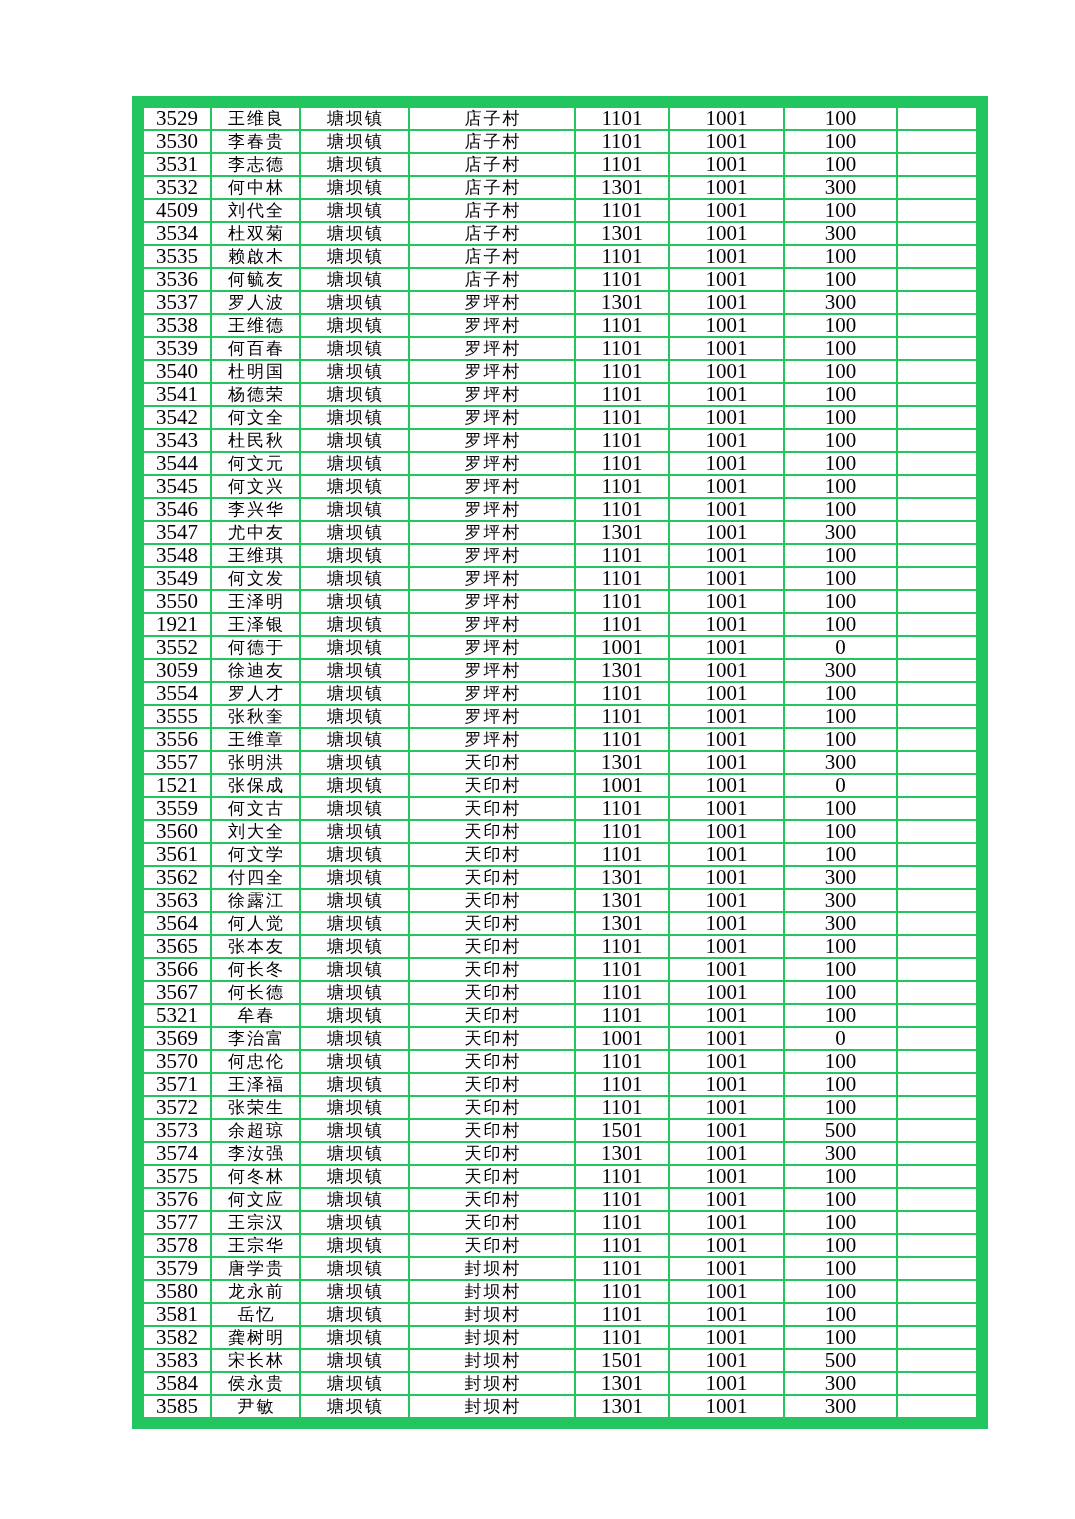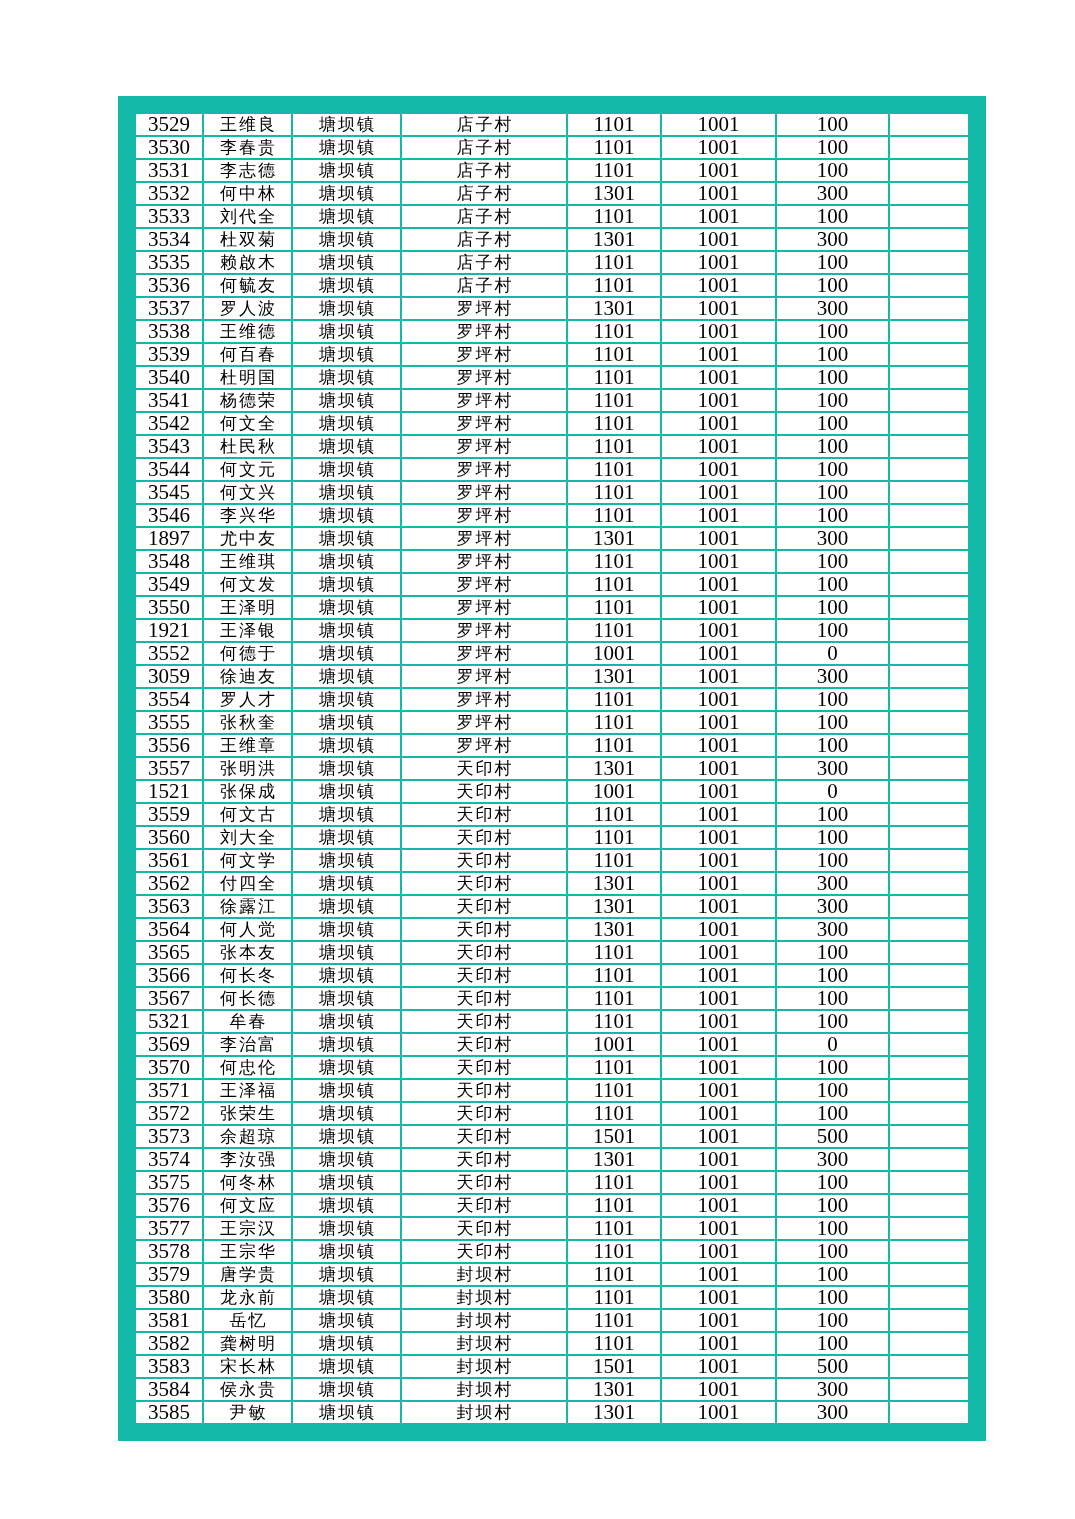--- a/index.html
+++ b/index.html
@@ -10,28 +10,28 @@
   .page {
     position: relative;
     width: 1075px;
     height: 1519px;
     background: #ffffff;
     overflow: hidden;
   }
   
   .data-table {
     position: absolute;
-    left: 118px;
+    left: 132px;
     top: 96px;
     display: grid;
     grid-template-columns: 66px 87px 107px 164px 92px 113px 111px 78px;
     grid-auto-rows: 21px;
     gap: 2px;
-    background: #14b8a6;
-    padding: 18px;
+    background: #22c55e;
+    padding: 12px;
   }
   .row { display: contents; }
   .cell {
     background: #ffffff;
     color: #000000;
     display: flex;
     align-items: center;
     justify-content: center;
     overflow: hidden;
     white-space: nowrap;
@@ -51,35 +51,35 @@
 </style>
 </head>
 <body>
 
 <div class="page">
   <div class="data-table">
       <div class="row"><div class="cell c-num">3529</div><div class="cell c-zh">王维良</div><div class="cell c-zh">塘坝镇</div><div class="cell c-zh">店子村</div><div class="cell c-num">1101</div><div class="cell c-num">1001</div><div class="cell c-num">100</div><div class="cell c-num"></div></div>
       <div class="row"><div class="cell c-num">3530</div><div class="cell c-zh">李春贵</div><div class="cell c-zh">塘坝镇</div><div class="cell c-zh">店子村</div><div class="cell c-num">1101</div><div class="cell c-num">1001</div><div class="cell c-num">100</div><div class="cell c-num"></div></div>
       <div class="row"><div class="cell c-num">3531</div><div class="cell c-zh">李志德</div><div class="cell c-zh">塘坝镇</div><div class="cell c-zh">店子村</div><div class="cell c-num">1101</div><div class="cell c-num">1001</div><div class="cell c-num">100</div><div class="cell c-num"></div></div>
       <div class="row"><div class="cell c-num">3532</div><div class="cell c-zh">何中林</div><div class="cell c-zh">塘坝镇</div><div class="cell c-zh">店子村</div><div class="cell c-num">1301</div><div class="cell c-num">1001</div><div class="cell c-num">300</div><div class="cell c-num"></div></div>
-      <div class="row"><div class="cell c-num">3533</div><div class="cell c-zh">刘代全</div><div class="cell c-zh">塘坝镇</div><div class="cell c-zh">店子村</div><div class="cell c-num">1101</div><div class="cell c-num">1001</div><div class="cell c-num">100</div><div class="cell c-num"></div></div>
+      <div class="row"><div class="cell c-num">4509</div><div class="cell c-zh">刘代全</div><div class="cell c-zh">塘坝镇</div><div class="cell c-zh">店子村</div><div class="cell c-num">1101</div><div class="cell c-num">1001</div><div class="cell c-num">100</div><div class="cell c-num"></div></div>
       <div class="row"><div class="cell c-num">3534</div><div class="cell c-zh">杜双菊</div><div class="cell c-zh">塘坝镇</div><div class="cell c-zh">店子村</div><div class="cell c-num">1301</div><div class="cell c-num">1001</div><div class="cell c-num">300</div><div class="cell c-num"></div></div>
       <div class="row"><div class="cell c-num">3535</div><div class="cell c-zh">赖啟木</div><div class="cell c-zh">塘坝镇</div><div class="cell c-zh">店子村</div><div class="cell c-num">1101</div><div class="cell c-num">1001</div><div class="cell c-num">100</div><div class="cell c-num"></div></div>
       <div class="row"><div class="cell c-num">3536</div><div class="cell c-zh">何毓友</div><div class="cell c-zh">塘坝镇</div><div class="cell c-zh">店子村</div><div class="cell c-num">1101</div><div class="cell c-num">1001</div><div class="cell c-num">100</div><div class="cell c-num"></div></div>
       <div class="row"><div class="cell c-num">3537</div><div class="cell c-zh">罗人波</div><div class="cell c-zh">塘坝镇</div><div class="cell c-zh">罗坪村</div><div class="cell c-num">1301</div><div class="cell c-num">1001</div><div class="cell c-num">300</div><div class="cell c-num"></div></div>
       <div class="row"><div class="cell c-num">3538</div><div class="cell c-zh">王维德</div><div class="cell c-zh">塘坝镇</div><div class="cell c-zh">罗坪村</div><div class="cell c-num">1101</div><div class="cell c-num">1001</div><div class="cell c-num">100</div><div class="cell c-num"></div></div>
       <div class="row"><div class="cell c-num">3539</div><div class="cell c-zh">何百春</div><div class="cell c-zh">塘坝镇</div><div class="cell c-zh">罗坪村</div><div class="cell c-num">1101</div><div class="cell c-num">1001</div><div class="cell c-num">100</div><div class="cell c-num"></div></div>
       <div class="row"><div class="cell c-num">3540</div><div class="cell c-zh">杜明国</div><div class="cell c-zh">塘坝镇</div><div class="cell c-zh">罗坪村</div><div class="cell c-num">1101</div><div class="cell c-num">1001</div><div class="cell c-num">100</div><div class="cell c-num"></div></div>
       <div class="row"><div class="cell c-num">3541</div><div class="cell c-zh">杨德荣</div><div class="cell c-zh">塘坝镇</div><div class="cell c-zh">罗坪村</div><div class="cell c-num">1101</div><div class="cell c-num">1001</div><div class="cell c-num">100</div><div class="cell c-num"></div></div>
       <div class="row"><div class="cell c-num">3542</div><div class="cell c-zh">何文全</div><div class="cell c-zh">塘坝镇</div><div class="cell c-zh">罗坪村</div><div class="cell c-num">1101</div><div class="cell c-num">1001</div><div class="cell c-num">100</div><div class="cell c-num"></div></div>
       <div class="row"><div class="cell c-num">3543</div><div class="cell c-zh">杜民秋</div><div class="cell c-zh">塘坝镇</div><div class="cell c-zh">罗坪村</div><div class="cell c-num">1101</div><div class="cell c-num">1001</div><div class="cell c-num">100</div><div class="cell c-num"></div></div>
       <div class="row"><div class="cell c-num">3544</div><div class="cell c-zh">何文元</div><div class="cell c-zh">塘坝镇</div><div class="cell c-zh">罗坪村</div><div class="cell c-num">1101</div><div class="cell c-num">1001</div><div class="cell c-num">100</div><div class="cell c-num"></div></div>
       <div class="row"><div class="cell c-num">3545</div><div class="cell c-zh">何文兴</div><div class="cell c-zh">塘坝镇</div><div class="cell c-zh">罗坪村</div><div class="cell c-num">1101</div><div class="cell c-num">1001</div><div class="cell c-num">100</div><div class="cell c-num"></div></div>
       <div class="row"><div class="cell c-num">3546</div><div class="cell c-zh">李兴华</div><div class="cell c-zh">塘坝镇</div><div class="cell c-zh">罗坪村</div><div class="cell c-num">1101</div><div class="cell c-num">1001</div><div class="cell c-num">100</div><div class="cell c-num"></div></div>
-      <div class="row"><div class="cell c-num">1897</div><div class="cell c-zh">尤中友</div><div class="cell c-zh">塘坝镇</div><div class="cell c-zh">罗坪村</div><div class="cell c-num">1301</div><div class="cell c-num">1001</div><div class="cell c-num">300</div><div class="cell c-num"></div></div>
+      <div class="row"><div class="cell c-num">3547</div><div class="cell c-zh">尤中友</div><div class="cell c-zh">塘坝镇</div><div class="cell c-zh">罗坪村</div><div class="cell c-num">1301</div><div class="cell c-num">1001</div><div class="cell c-num">300</div><div class="cell c-num"></div></div>
       <div class="row"><div class="cell c-num">3548</div><div class="cell c-zh">王维琪</div><div class="cell c-zh">塘坝镇</div><div class="cell c-zh">罗坪村</div><div class="cell c-num">1101</div><div class="cell c-num">1001</div><div class="cell c-num">100</div><div class="cell c-num"></div></div>
       <div class="row"><div class="cell c-num">3549</div><div class="cell c-zh">何文发</div><div class="cell c-zh">塘坝镇</div><div class="cell c-zh">罗坪村</div><div class="cell c-num">1101</div><div class="cell c-num">1001</div><div class="cell c-num">100</div><div class="cell c-num"></div></div>
       <div class="row"><div class="cell c-num">3550</div><div class="cell c-zh">王泽明</div><div class="cell c-zh">塘坝镇</div><div class="cell c-zh">罗坪村</div><div class="cell c-num">1101</div><div class="cell c-num">1001</div><div class="cell c-num">100</div><div class="cell c-num"></div></div>
       <div class="row"><div class="cell c-num">1921</div><div class="cell c-zh">王泽银</div><div class="cell c-zh">塘坝镇</div><div class="cell c-zh">罗坪村</div><div class="cell c-num">1101</div><div class="cell c-num">1001</div><div class="cell c-num">100</div><div class="cell c-num"></div></div>
       <div class="row"><div class="cell c-num">3552</div><div class="cell c-zh">何德于</div><div class="cell c-zh">塘坝镇</div><div class="cell c-zh">罗坪村</div><div class="cell c-num">1001</div><div class="cell c-num">1001</div><div class="cell c-num">0</div><div class="cell c-num"></div></div>
       <div class="row"><div class="cell c-num">3059</div><div class="cell c-zh">徐迪友</div><div class="cell c-zh">塘坝镇</div><div class="cell c-zh">罗坪村</div><div class="cell c-num">1301</div><div class="cell c-num">1001</div><div class="cell c-num">300</div><div class="cell c-num"></div></div>
       <div class="row"><div class="cell c-num">3554</div><div class="cell c-zh">罗人才</div><div class="cell c-zh">塘坝镇</div><div class="cell c-zh">罗坪村</div><div class="cell c-num">1101</div><div class="cell c-num">1001</div><div class="cell c-num">100</div><div class="cell c-num"></div></div>
       <div class="row"><div class="cell c-num">3555</div><div class="cell c-zh">张秋奎</div><div class="cell c-zh">塘坝镇</div><div class="cell c-zh">罗坪村</div><div class="cell c-num">1101</div><div class="cell c-num">1001</div><div class="cell c-num">100</div><div class="cell c-num"></div></div>
       <div class="row"><div class="cell c-num">3556</div><div class="cell c-zh">王维章</div><div class="cell c-zh">塘坝镇</div><div class="cell c-zh">罗坪村</div><div class="cell c-num">1101</div><div class="cell c-num">1001</div><div class="cell c-num">100</div><div class="cell c-num"></div></div>
       <div class="row"><div class="cell c-num">3557</div><div class="cell c-zh">张明洪</div><div class="cell c-zh">塘坝镇</div><div class="cell c-zh">天印村</div><div class="cell c-num">1301</div><div class="cell c-num">1001</div><div class="cell c-num">300</div><div class="cell c-num"></div></div>

